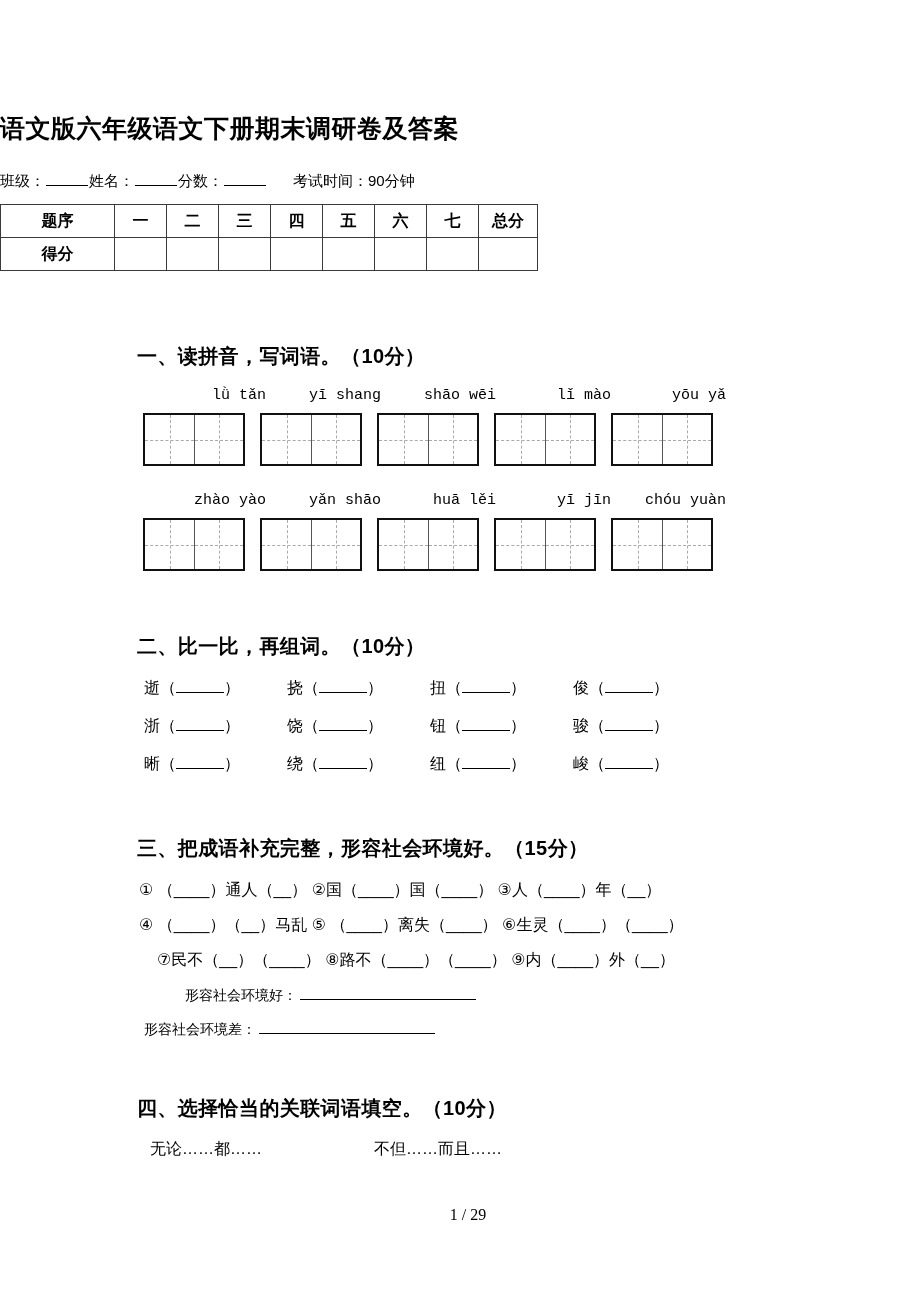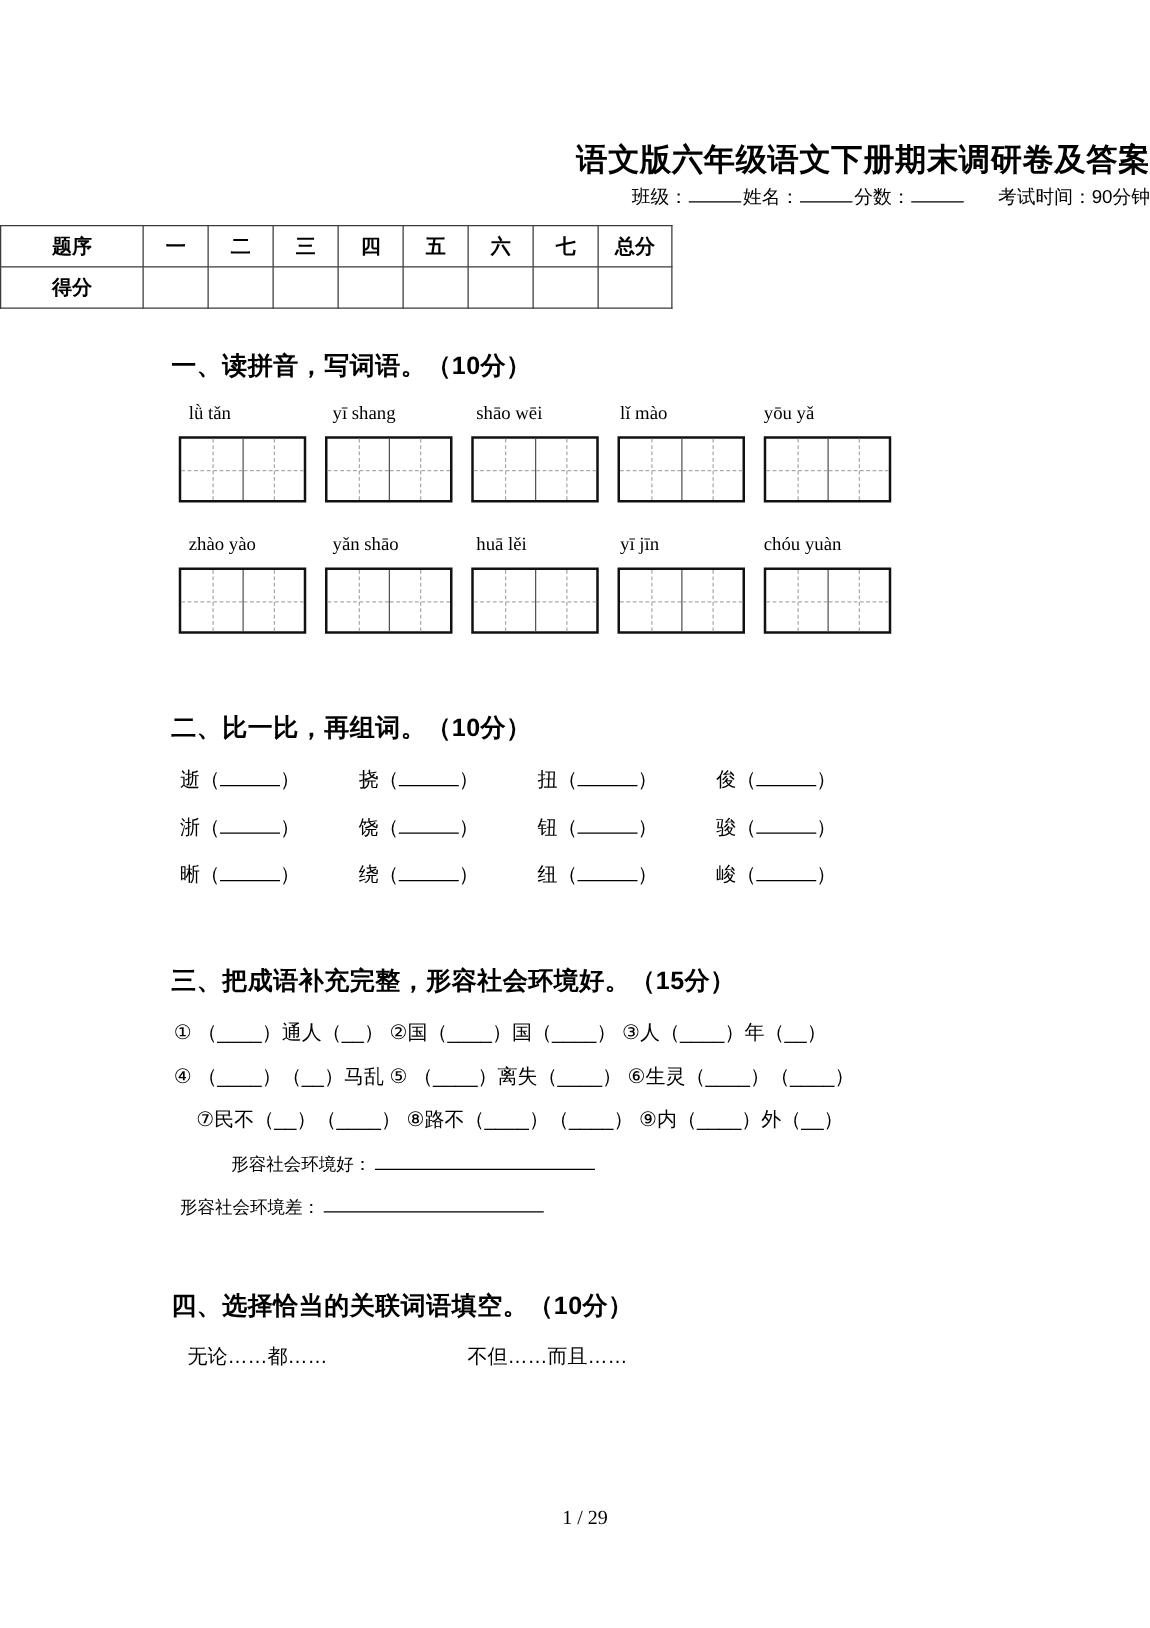--- a/index.html
+++ b/index.html
@@ -16,35 +16,35 @@
     overflow: hidden;
   }
   .page {
     position: absolute;
     inset: 0;
     padding: 0;
   }
 
   
   .doc-title {
-    text-align: right;
+    text-align: left;
     font-family: Liberation Serif, serif;
     font-weight: bold;
     font-size: 25px;
     letter-spacing: 0.5px;
     margin: 0;
     padding-top: 113px;
     line-height: 1.25;
   }
 
   
   .info-line {
-    text-align: right;
+    text-align: left;
     font-size: 15px;
-    margin-top: 4px;
+    margin-top: 28px;
     white-space: nowrap;
   }
   .info-line .blank {
     display: inline-block;
     border-bottom: 1.5px solid #000;
     width: 42px;
     height: 13px;
     vertical-align: baseline;
     margin: 0 1px;
   }
@@ -90,22 +90,23 @@
 
   
   .pinyin-row {
     display: flex;
     font-family: "Liberation Serif", "DejaVu Serif", serif;
     font-size: 15px;
     margin-left: 14px;
   }
   .pinyin-cell {
     width: 115px;
-    text-align: left;
-    white-space: nowrap;
+    text-align: right;
+    white-space: nowrap;
+    font-family: Liberation Mono, monospace;
   }
   .grid-row {
     display: flex;
     margin-left: 6px;
     margin-top: 9px;
   }
   .tzg {
     display: flex;
     border: 2px solid #111;
     margin-right: 15px;
@@ -227,21 +228,21 @@
         <td class="num-col"></td>
         <td class="num-col"></td>
         <td class="num-col"></td>
         <td class="num-col"></td>
         <td class="sum-col"></td>
       </tr>
     </tbody>
       </table>
   </div>
 
-  <div class="section" style="margin-top:32px;">
+  <div class="section" style="margin-top:72px;">
     <div class="section-heading">一、读拼音，写词语。（10分）</div>
 
     <div class="pinyin-row" style="margin-top:17px;">
       <span class="pinyin-cell">lǜ tǎn</span>
       <span class="pinyin-cell">yī shang</span>
       <span class="pinyin-cell">shāo wēi</span>
       <span class="pinyin-cell">lǐ mào</span>
       <span class="pinyin-cell">yōu yǎ</span>
     </div>
 

